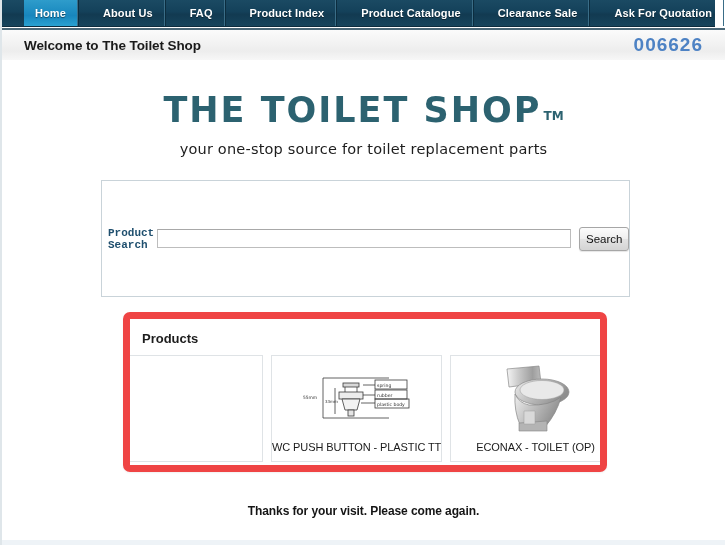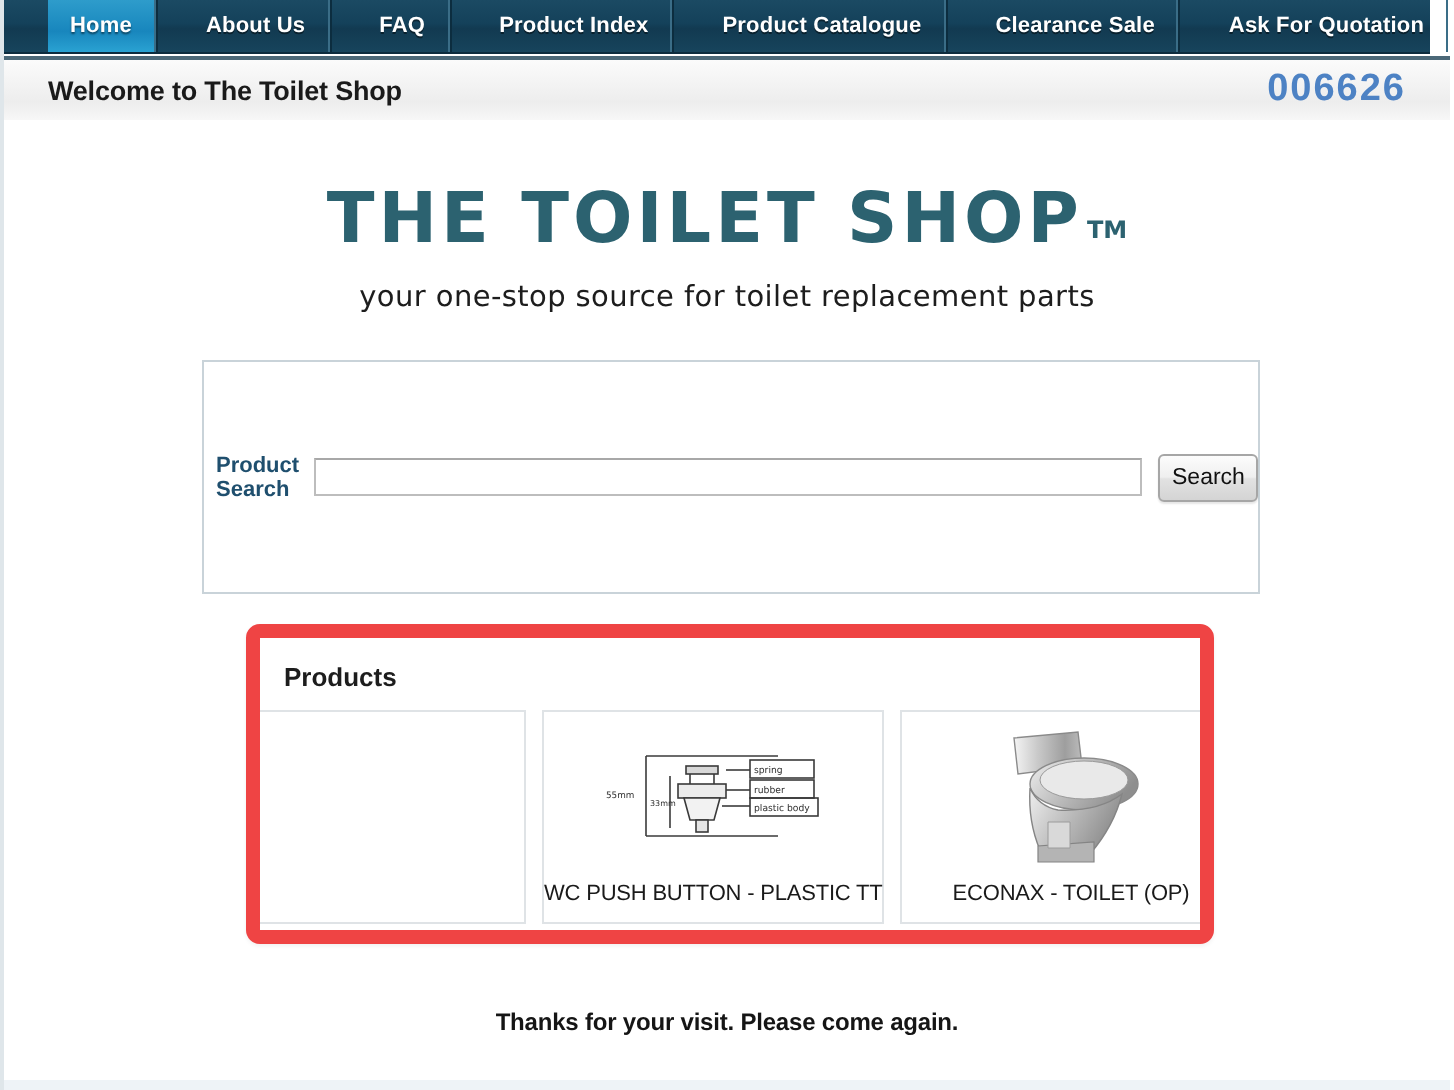--- a/index.html
+++ b/index.html
@@ -135,20 +135,21 @@
     width: 100%;
   }
   .search-label {
     width: 46px;
     font-size: 11px;
     font-weight: bold;
     color: #1f4f6e;
     line-height: 12px;
     flex: 0 0 auto;
     margin-right: 3px;
+    font-family: Liberation Mono, monospace;
   }
   .search-input {
     width: 418px;
     height: 19px;
     border: 1px solid #bdbdbd;
     border-top-color: #a8a8a8;
     background: #ffffff;
     font-size: 11px;
     font-family: "Liberation Sans", sans-serif;
     padding: 1px 3px;

